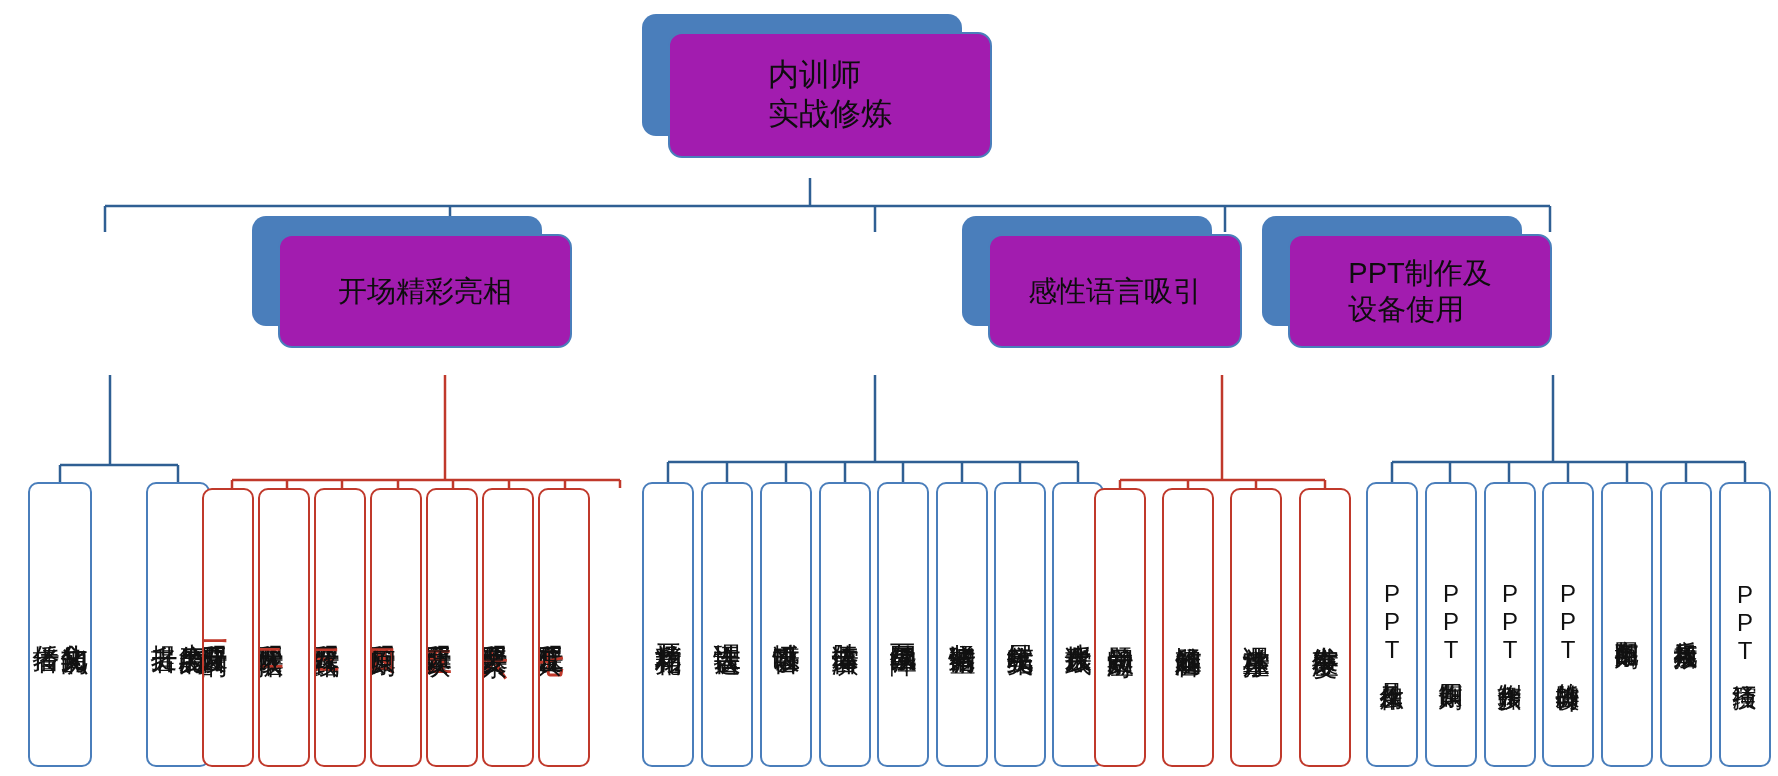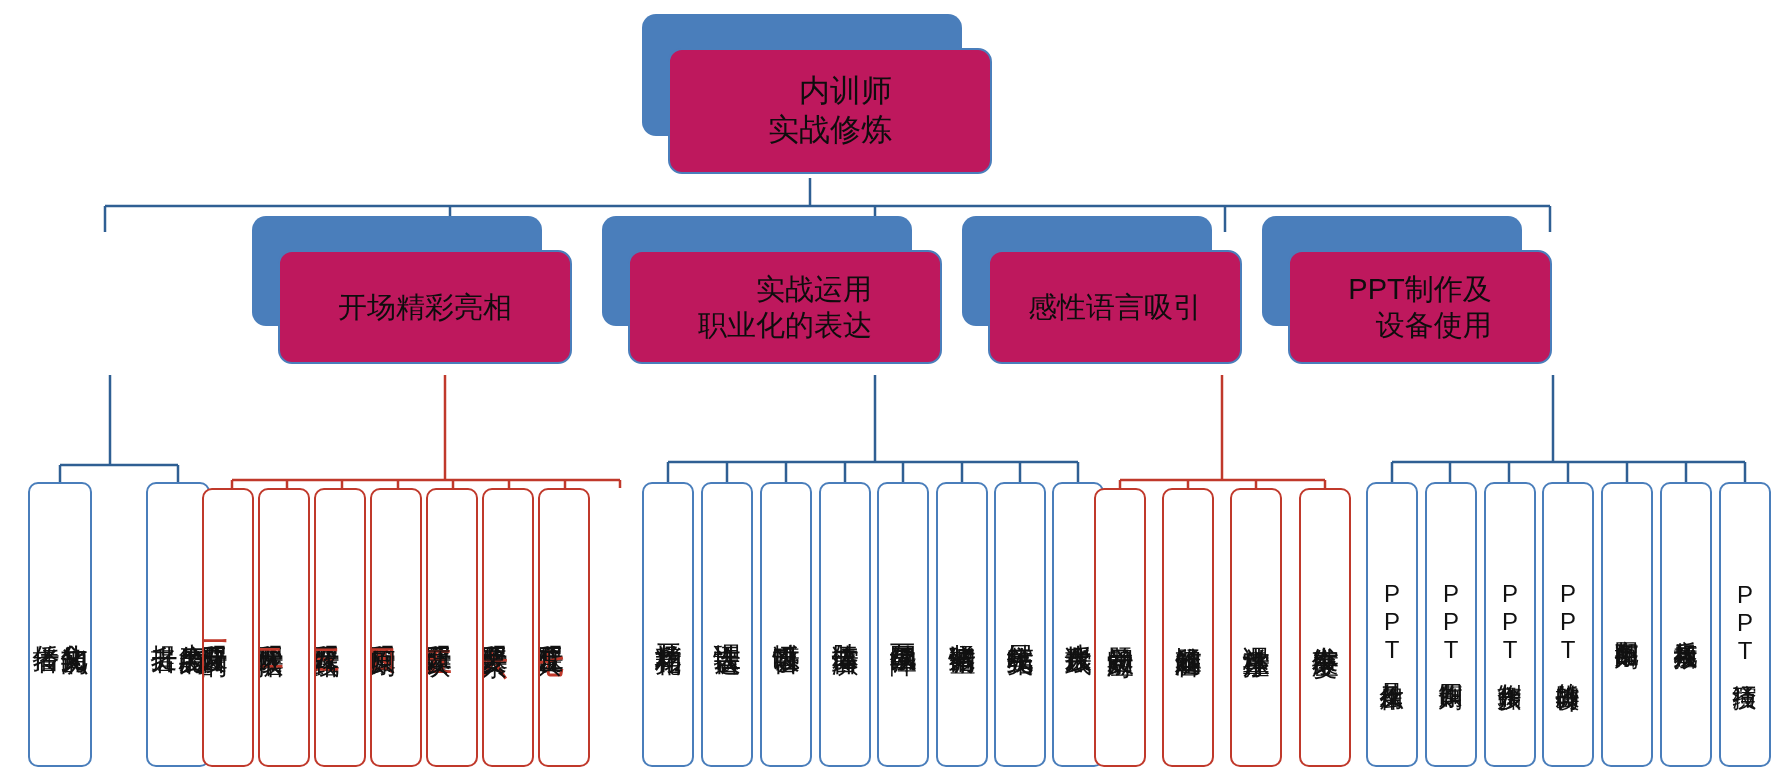--- a/index.html
+++ b/index.html
@@ -36,30 +36,30 @@
     position: absolute;
     left: 0; top: 0;
     width: 100%;
     height: 100%;
     background: #4a7ebb;
     border-radius: 14px;
   }
   .node .face {
     position: absolute;
     left: 26px;
-    top: 34px;
+    top: 18px;
     width: 100%;
     height: 100%;
-    background: #be185d;
+    background: #a21caf;
     border: 2px solid #4a7ebb;
     border-radius: 14px;
     display: flex;
     align-items: center;
     justify-content: center;
-    text-align: right;
+    text-align: left;
     color: #0d0d0d;
     line-height: 1.25;
     white-space: pre-line;
   }
 
   #root-node .face { font-size: 31px; }
   .lvl1 .face { font-size: 29px; }
 
   
   .leaf {
@@ -170,25 +170,20 @@
     <div class="face">内训师
 实战修炼</div>
   </div>
 
 
   <div class="node lvl1" style="left:252px; top:216px; width:290px; height:110px;">
     <div class="plate"></div>
     <div class="face">开场精彩亮相</div>
   </div>
 
-  <div class="node lvl1" style="left:602px; top:216px; width:310px; height:110px;">
-    <div class="plate"></div>
-    <div class="face">实战运用
-职业化的表达</div>
-  </div>
 
   <div class="node lvl1" style="left:962px; top:216px; width:250px; height:110px;">
     <div class="plate"></div>
     <div class="face">感性语言吸引</div>
   </div>
 
   <div class="node lvl1" style="left:1262px; top:216px; width:260px; height:110px;">
     <div class="plate"></div>
     <div class="face">PPT制作及
 设备使用</div>

